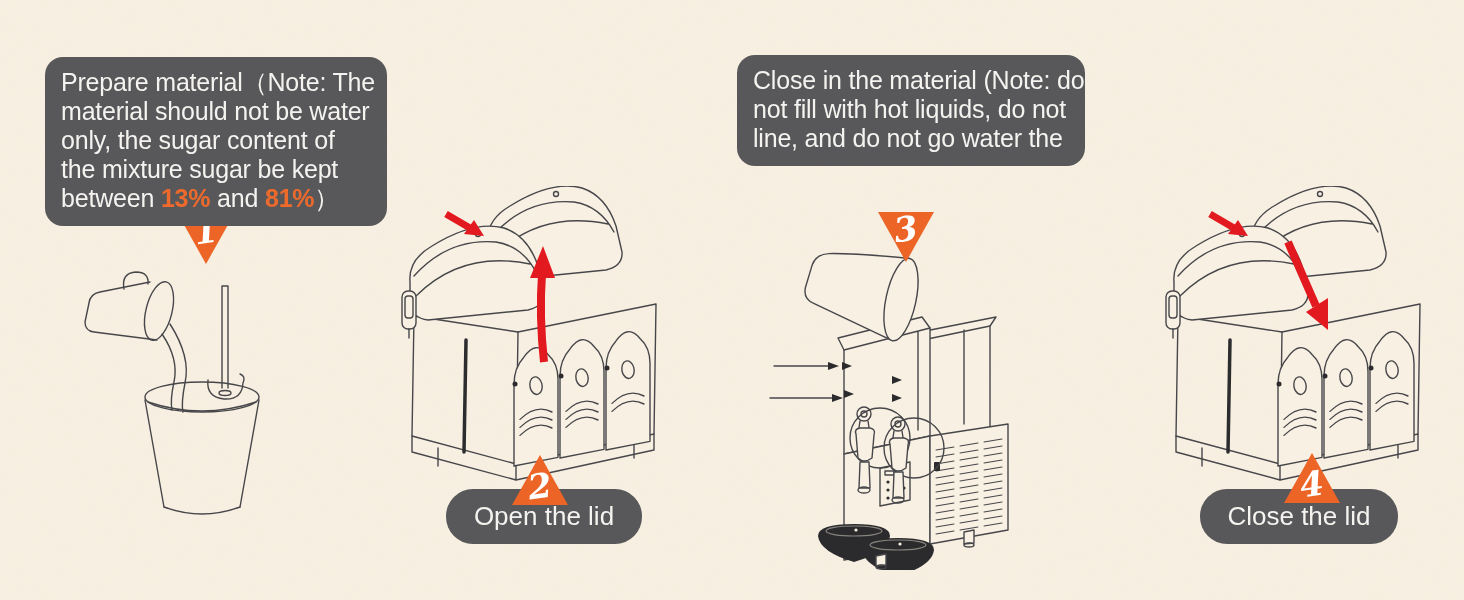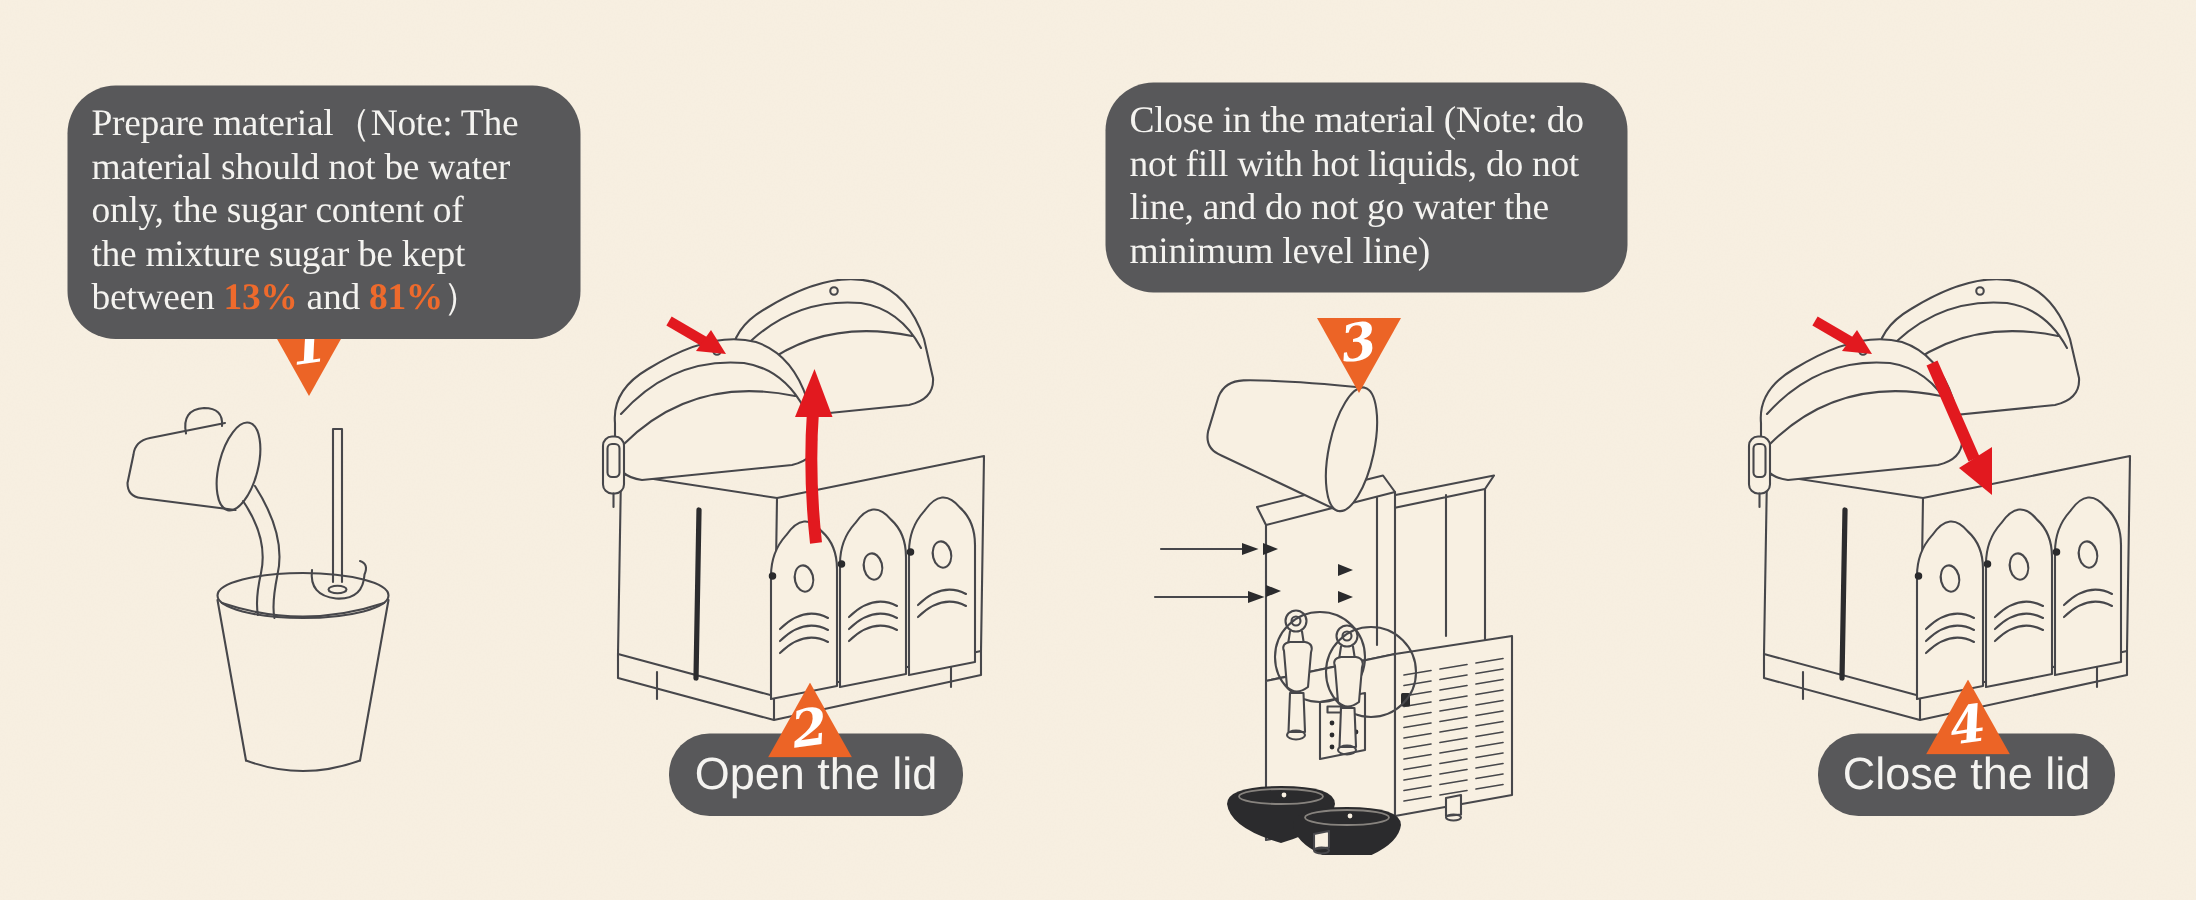--- a/index.html
+++ b/index.html
@@ -17,27 +17,26 @@
     position:relative;
     background:var(--bg);
     font-family:"Liberation Sans", sans-serif;
     overflow:hidden;
   }
   .texture{position:absolute;inset:0;width:100%;height:100%;pointer-events:none;z-index:0;}
   .abs{position:absolute;}
   .callout{
     background:var(--callout);
     color:var(--txt);
-    border-radius:32px;
+    border-radius:18px;
     padding:11px 16px 13px 16px;
     z-index:2;
     font-size:25px;
     line-height:29px;
     letter-spacing:-0.2px;
-    font-family:Liberation Serif, serif;
   }
   .callout .cline{white-space:nowrap;}
   .hl{color:var(--hl-orange);font-weight:bold;}
   .tri{
     width:56px;height:50px;
     background:var(--orange);
     display:flex;align-items:center;justify-content:center;
   }
   .tri-down{clip-path:polygon(0 0,100% 0,50% 100%);z-index:1;}
   .tri-up{clip-path:polygon(50% 0,100% 100%,0 100%);z-index:4;}
@@ -50,21 +49,21 @@
     transform:rotate(-8deg);
   }
   .tri-down .num{margin-bottom:16px;}
   .tri-up .num{margin-top:12px;}
   .pill{
     background:var(--callout);
     color:var(--txt);
     border-radius:27px;
     z-index:3;
     display:flex;align-items:center;justify-content:center;
-    font-size:30px;
+    font-size:26px;
   }
   svg .ln{fill:none;stroke:var(--ink);stroke-width:1.4;stroke-linecap:round;stroke-linejoin:round;}
   svg .lnb{fill:var(--bg);stroke:var(--ink);stroke-width:1.4;stroke-linecap:round;stroke-linejoin:round;}
   svg .dk{fill:#2b2b2d;stroke:none;}
   svg .seam{stroke:#2c2c2e;stroke-width:3.5;fill:none;stroke-linecap:round;}
   svg .red{stroke:var(--red);fill:none;stroke-linecap:butt;}
   svg .redf{fill:var(--red);stroke:none;}
 </style>
 </head>
 <body>
@@ -171,21 +170,20 @@
   <div class="pill abs" style="left:51px;top:489px;width:196px;height:55px;">
     <span>Open the lid</span>
   </div>
 </div>
 
 <div class="abs" style="left:730px;top:0;width:370px;height:600px;">
   <div class="callout abs" style="left:7px;top:55px;width:348px;">
     <div class="cline">Close in the material (Note: do</div>
     <div class="cline">not fill with hot liquids, do not</div>
     <div class="cline">line, and do not go water the</div>
-    <div class="cline">minimum level line)</div>
   </div>
   <div class="tri tri-down abs" style="left:148px;top:212px;">
     <span class="num">3</span>
   </div>
   <svg class="abs" style="left:38px;top:238px;" width="284" height="332" viewBox="0 0 284 332">
 
     <path class="lnb" d="M126,108 L132,98 L228,79 L222,88 L222,190 L126,206 Z"></path>
     <path class="ln" d="M126,108 L222,88 M196,92 L196,186"></path>
 
     <path class="lnb" d="M76,112 L70,100 L154,79 L162,90 L162,198 L76,216 Z"></path>
@@ -315,16 +313,16 @@
       <polygon class="redf" points="86,50 66,48 76,34"></polygon>
     </g>
     <g>
       <path class="red" style="stroke-width:8" d="M126,56 L154,120"></path>
       <polygon class="redf" points="166,144 144,126 166,112"></polygon>
     </g>
   </svg>
   <div class="tri tri-up abs" style="left:124px;top:453px;">
     <span class="num">4</span>
   </div>
-  <div class="pill abs" style="left:52px;top:489px;width:198px;height:55px;">
+  <div class="pill abs" style="left:40px;top:489px;width:198px;height:55px;">
     <span>Close the lid</span>
   </div>
 </div>
 
 </body></html>

